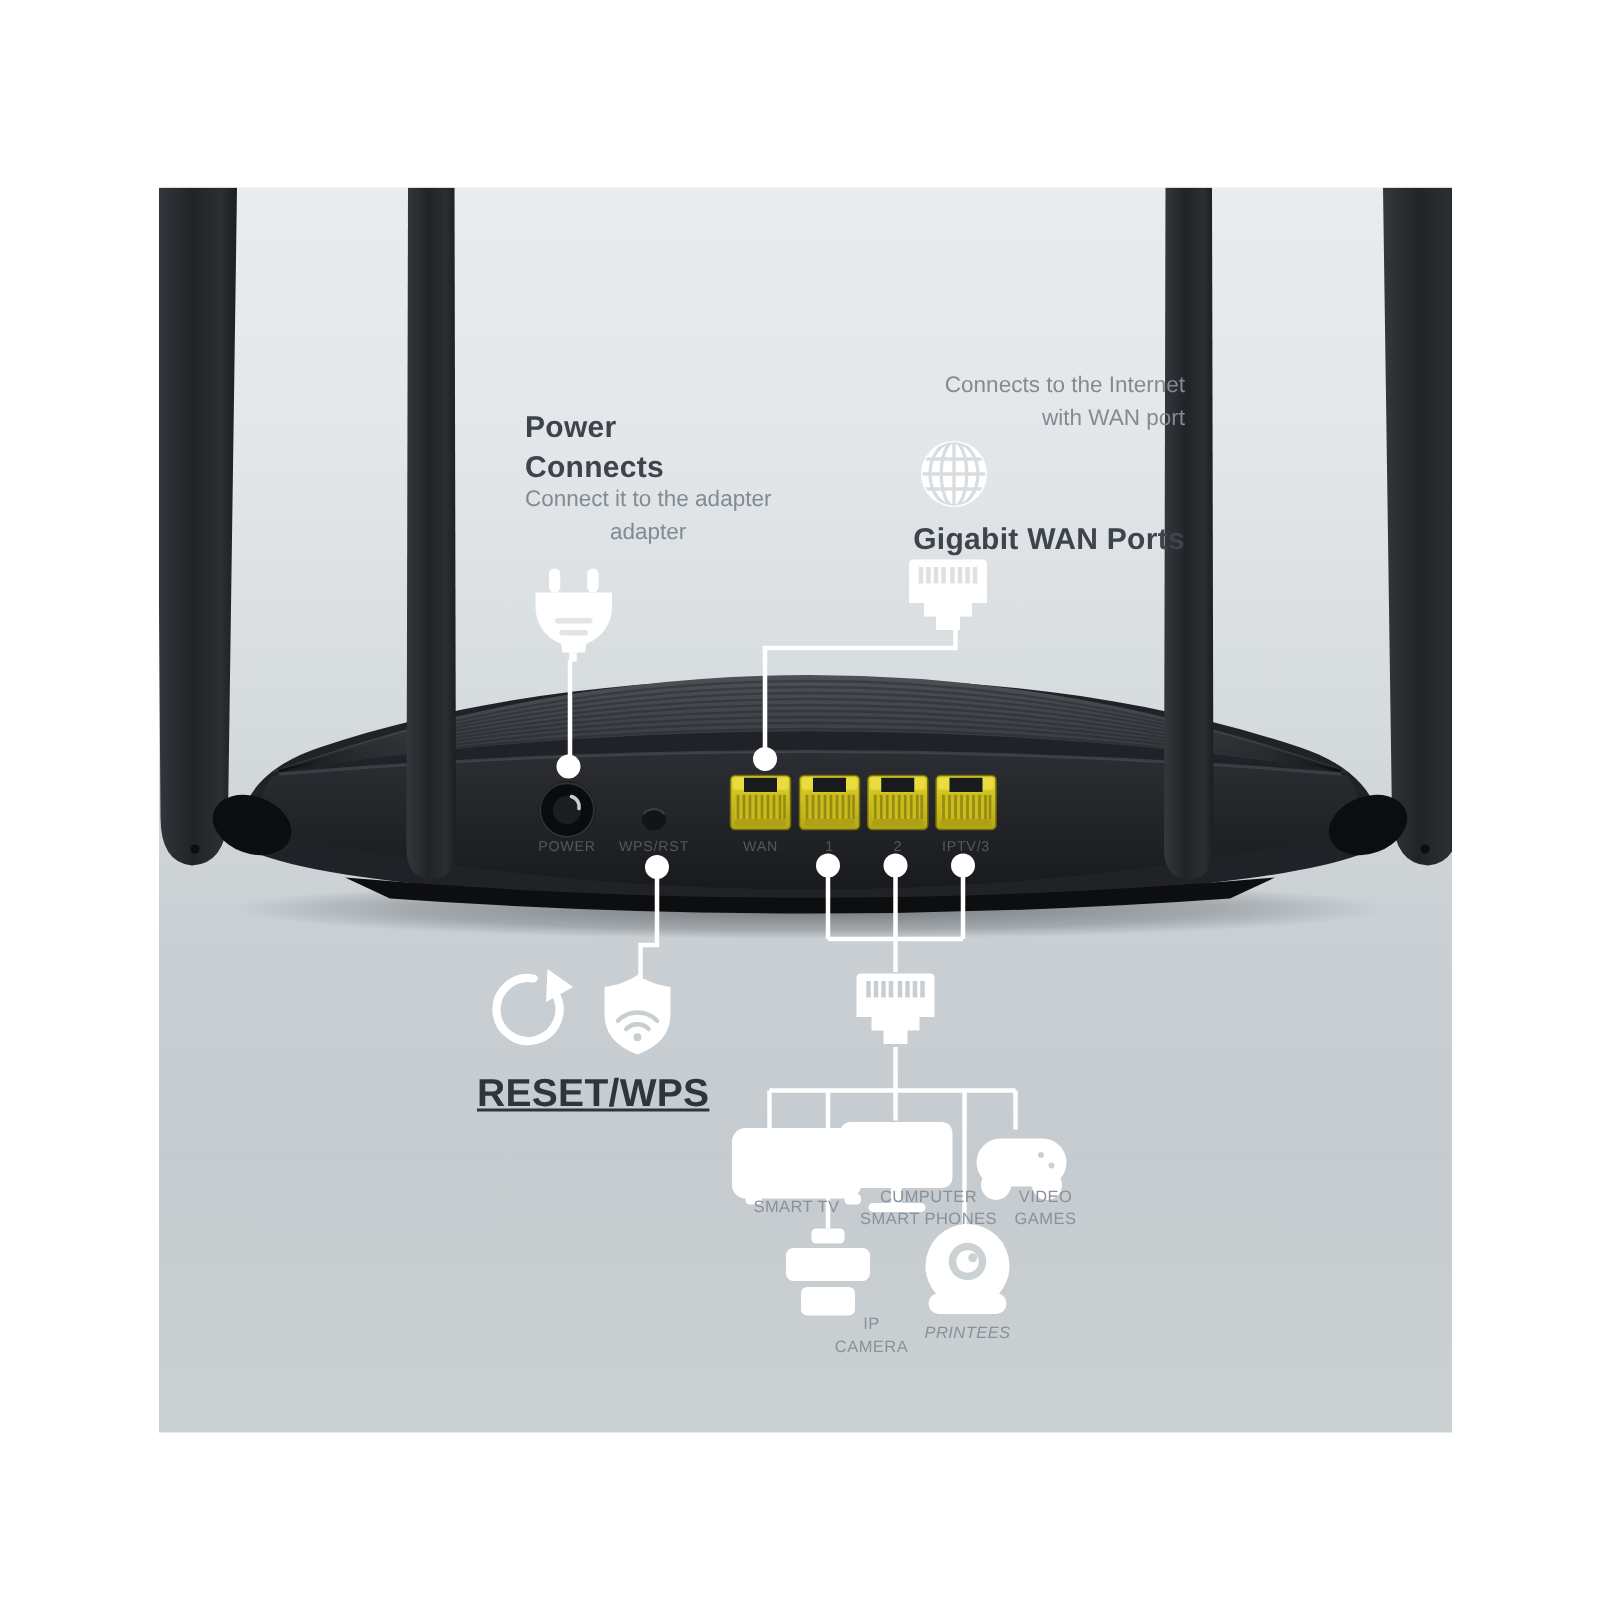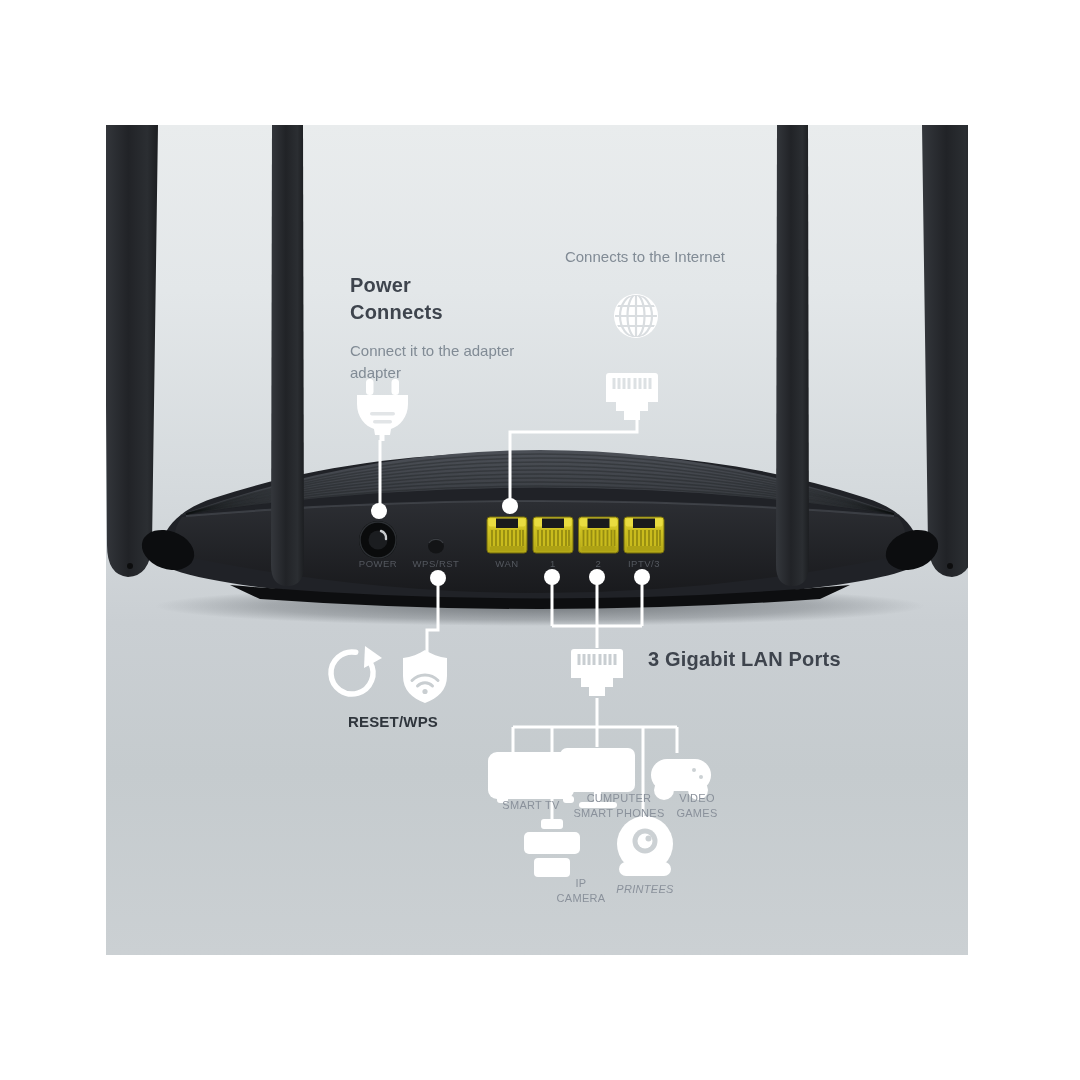--- a/index.html
+++ b/index.html
@@ -8,22 +8,22 @@
     font-family:"Liberation Sans", sans-serif;
   }
   .photo-panel{
     position:absolute;left:106px;top:125px;width:862px;height:830px;overflow:hidden;
     background:linear-gradient(180deg,#e9eced 0%,#e3e7e9 20%,#d6dbde 42%,#cacfd3 60%,#c5cbce 78%,#cbd0d3 100%);
   }
   .photo-panel svg{position:absolute;left:0;top:0;}
   .txt{position:absolute;}
   .h1{font-size:20px;font-weight:bold;color:#3e444d;line-height:27px;letter-spacing:.2px;}
   .sub{font-size:15px;color:#818b95;line-height:21.5px;}
-  .center{text-align:center;}
-  .reset-label{font-size:15px;font-weight:bold;color:#2f353c;letter-spacing:.2px;text-align:center;}
+  .center{text-align:right;}
+  .reset-label{font-size:26px;font-weight:bold;color:#2f353c;letter-spacing:.2px;text-align:center;text-decoration:underline;}
   .devlabel{font-size:11px;color:#8a919b;line-height:14.5px;letter-spacing:.3px;text-align:center;}
   .port-label{font-size:9.5px;fill:#54585f;letter-spacing:.5px;font-family:"Liberation Sans",sans-serif;}
 </style>
 </head>
 <body>
 
 <div class="canvas">
   <div class="photo-panel">
 
     <svg width="862" height="830" viewBox="106 125 862 830">
@@ -215,32 +215,33 @@
         <circle cx="645" cy="841" r="7.5" fill="#ffffff"></circle>
         <circle cx="648.5" cy="838.5" r="3" fill="#ccd1d4"></circle>
       </g>
     </svg>
   </div>
 
   <div class="txt h1" style="left:350px;top:272px;">
     <div>Power</div>
     <div>Connects</div>
   </div>
-  <div class="txt sub" style="left:350px;top:340px;">
+  <div class="txt sub" style="left:350px;top:322px;text-align:center;">
     <div>Connect it to the adapter</div>
     <div>adapter</div>
   </div>
 
   <div class="txt sub center" style="left:500px;top:246px;width:290px;">
     <div>Connects to the Internet</div>
-  </div>
+    <div>with WAN port</div>
+  </div>
+  <div class="txt h1 center" style="left:500px;top:347px;width:290px;">Gigabit WAN Ports</div>
 
   <div class="txt reset-label" style="left:318px;top:713px;width:150px;">RESET/WPS</div>
 
-  <div class="txt h1" style="left:648px;top:646px;">3 Gigabit LAN Ports</div>
 
   <div class="txt devlabel" style="left:481px;top:798px;width:100px;">
     <div>SMART TV</div>
   </div>
   <div class="txt devlabel" style="left:554px;top:791px;width:130px;">
     <div>CUMPUTER</div>
     <div>SMART PHONES</div>
   </div>
   <div class="txt devlabel" style="left:647px;top:791px;width:100px;">
     <div>VIDEO</div>

